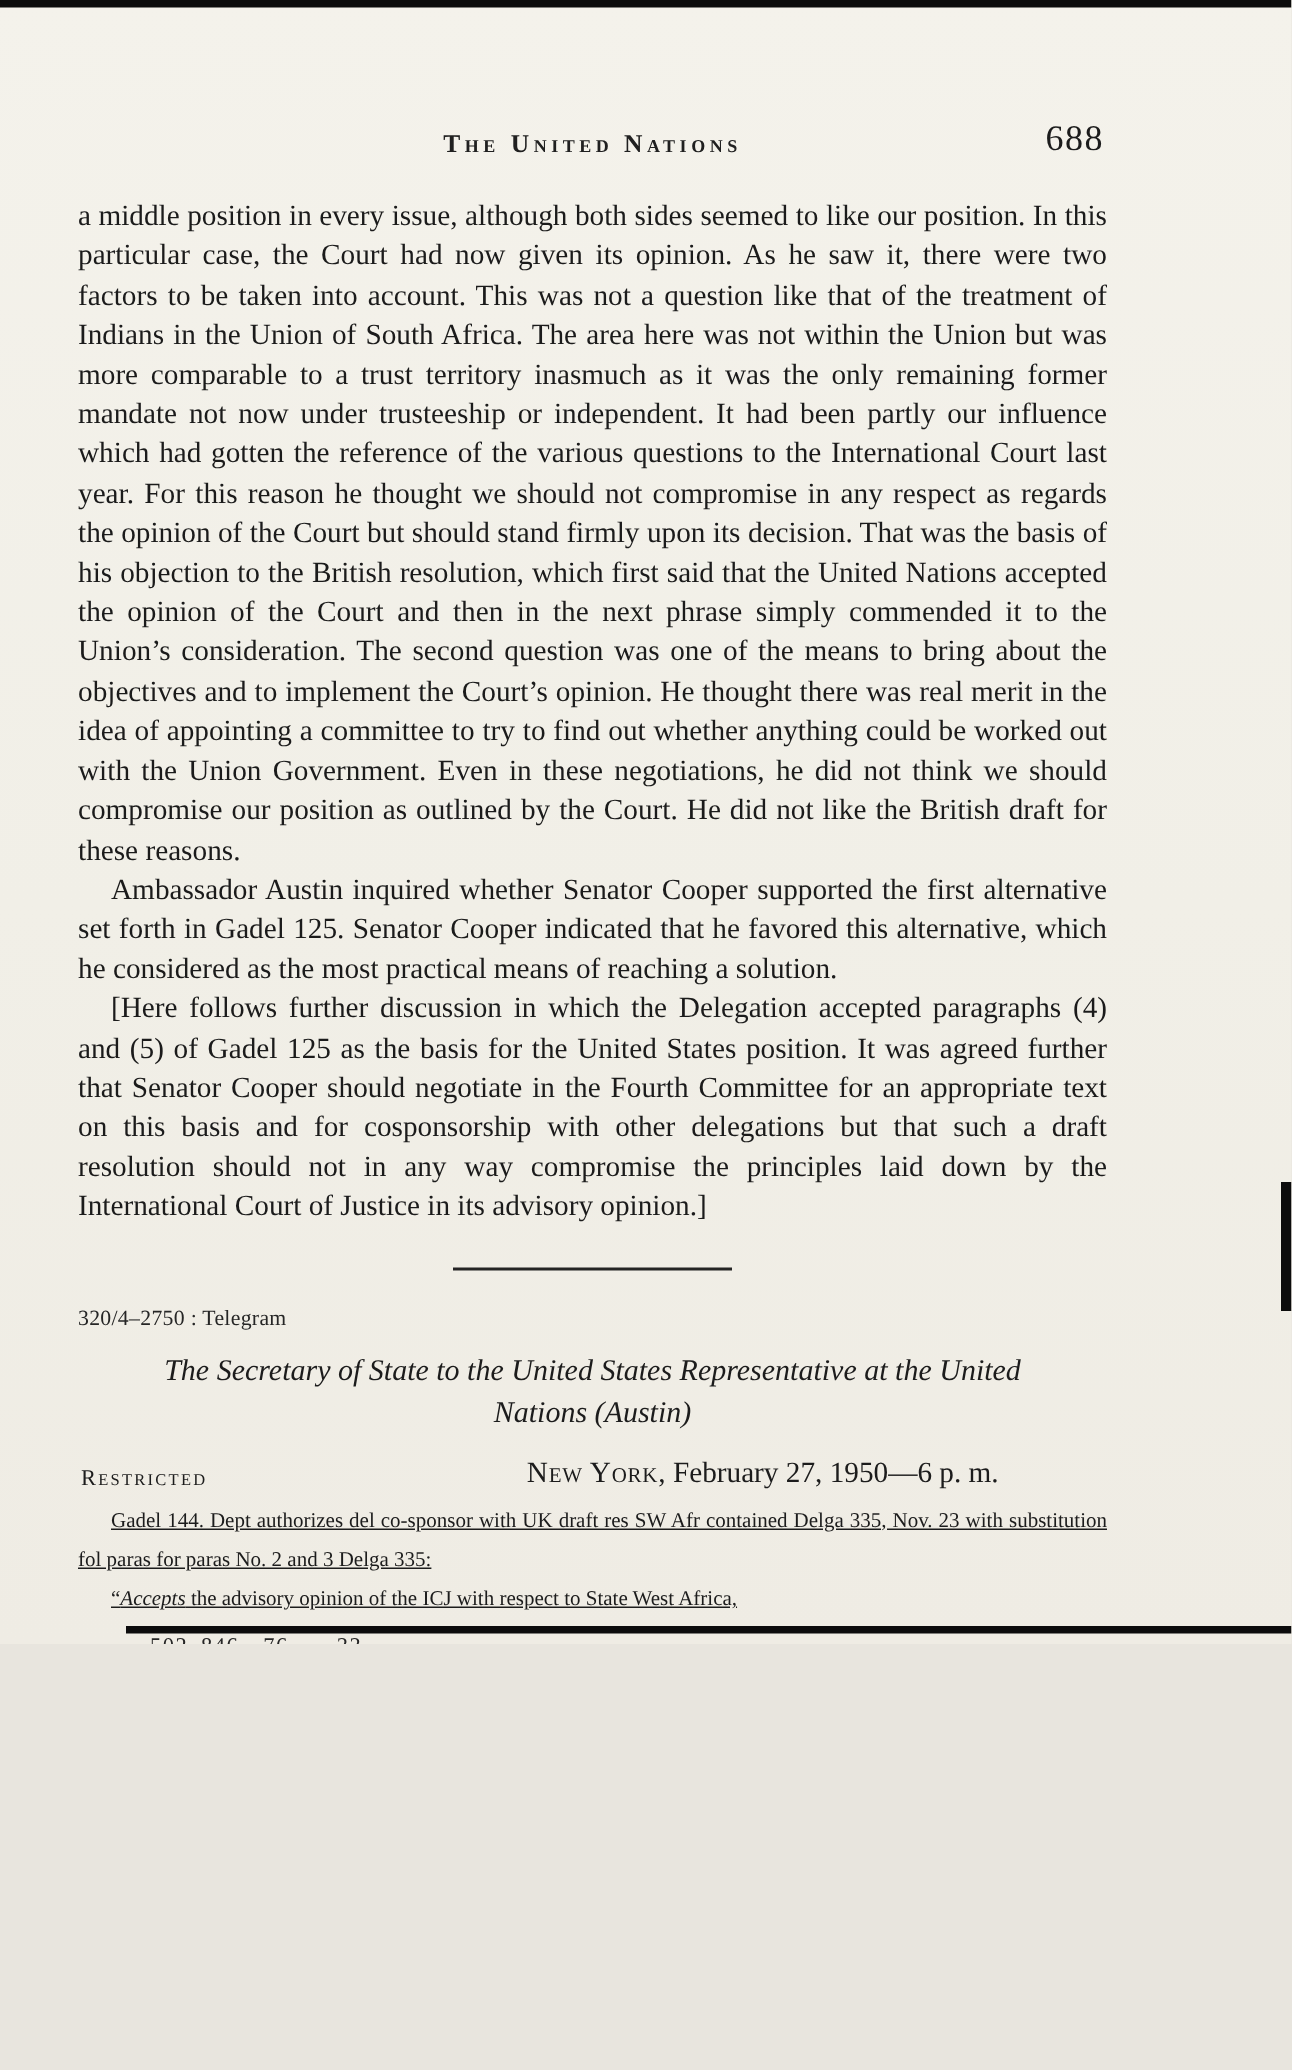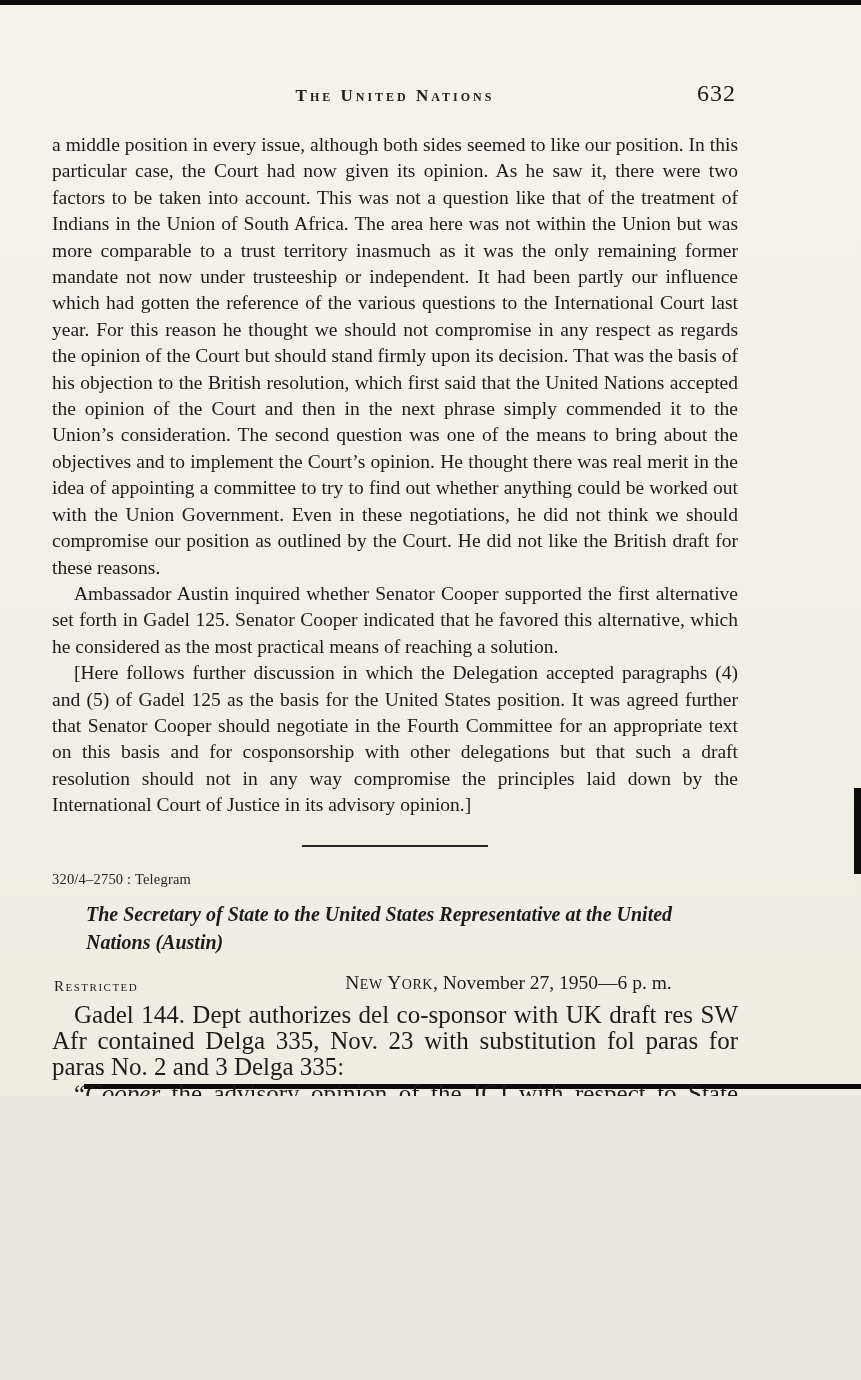--- a/index.html
+++ b/index.html
@@ -60,41 +60,41 @@
   .doc-ref {
     font-size: 14.5px;
     letter-spacing: 0.2px;
     margin: 0 0 12px 0;
     color: #262626;
   }
   .doc-heading {
     font-style: italic;
     font-size: 20px;
     line-height: 28px;
-    text-align: left;
+    text-align: center;
     margin: 0 34px 14px 34px;
-    font-weight: bold;
   }
   .class-line { position: relative; height: 32px; margin-top: 10px; }
   .classification {
     position: absolute; left: 2px; top: 8px;
     font-size: 15px;
     font-variant: small-caps;
     letter-spacing: 1.5px;
   }
   .dateline {
     position: absolute; left: 190px; right: 0; top: 2px;
     text-align: center;
     font-size: 19.5px;
   }
   .dateline .place { font-variant: small-caps; letter-spacing: 0.5px; margin-left: 37px; }
   .telegram-body {
-    font-size: 25px;
+    font-size: 14px;
     line-height: 26.4px;
     text-align: justify;
+    text-decoration: underline;
   }
   .telegram-body p { text-indent: 22px; }
   .italic { font-style: italic; }
   .print-signature {
     margin: 9px 0 0 48px;
     font-size: 15px;
     letter-spacing: 1px;
     color: #262626;
   }
 </style>
@@ -104,41 +104,41 @@
 <div class="page">
 
   <div class="scan-bar-top"></div>
   <div class="scan-bar-bottom"></div>
   <div class="scan-mark-right"></div>
 
   <div class="column">
 
     <div class="running-head">
       <div class="title">The United Nations</div>
-      <div class="pageno">632</div>
+      <div class="pageno">688</div>
     </div>
 
     <div class="body-text">
       <p class="no-indent">a middle position in every issue, although both sides seemed to like our position. In this particular case, the Court had now given its opinion. As he saw it, there were two factors to be taken into account. This was not a question like that of the treatment of Indians in the Union of South Africa. The area here was not within the Union but was more comparable to a trust territory inasmuch as it was the only remaining former mandate not now under trusteeship or independent. It had been partly our influence which had gotten the reference of the various questions to the International Court last year. For this reason he thought we should not compromise in any respect as regards the opinion of the Court but should stand firmly upon its decision. That was the basis of his objection to the British resolution, which first said that the United Nations accepted the opinion of the Court and then in the next phrase simply commended it to the Union’s consideration. The second question was one of the means to bring about the objectives and to implement the Court’s opinion. He thought there was real merit in the idea of appointing a committee to try to find out whether anything could be worked out with the Union Government. Even in these negotiations, he did not think we should compromise our position as outlined by the Court. He did not like the British draft for these reasons.</p>
       <p>Ambassador Austin inquired whether Senator Cooper supported the first alternative set forth in Gadel 125. Senator Cooper indicated that he favored this alternative, which he considered as the most practical means of reaching a solution.</p>
       <p>[Here follows further discussion in which the Delegation accepted paragraphs (4) and (5) of Gadel 125 as the basis for the United States position. It was agreed further that Senator Cooper should negotiate in the Fourth Committee for an appropriate text on this basis and for cosponsorship with other delegations but that such a draft resolution should not in any way compromise the principles laid down by the International Court of Justice in its advisory opinion.]</p>
     </div>
 
     <hr class="divider">
 
     <div class="doc-ref">320/4–2750 : Telegram</div>
 
     <div class="doc-heading">The Secretary of State to the United States Representative at the United Nations (Austin)</div>
 
     <div class="class-line">
       <span class="classification">Restricted</span>
-      <span class="dateline"><span class="place">New York</span><span>, November 27, 1950—6 p. m.</span></span>
+      <span class="dateline"><span class="place">New York</span><span>, February 27, 1950—6 p. m.</span></span>
     </div>
 
     <div class="telegram-body">
       <p>Gadel 144. Dept authorizes del co-sponsor with UK draft res SW Afr contained Delga 335, Nov. 23 with substitution fol paras for paras No. 2 and 3 Delga 335:</p>
-      <p><span>“</span><span class="italic">Cooper</span><span> the advisory opinion of the ICJ with respect to State West Africa,</span></p>
+      <p><span>“</span><span class="italic">Accepts</span><span> the advisory opinion of the ICJ with respect to State West Africa,</span></p>
     </div>
 
     <div class="print-signature">502–846—76——33</div>
 
   </div>
 </div>
 
 </body></html>

